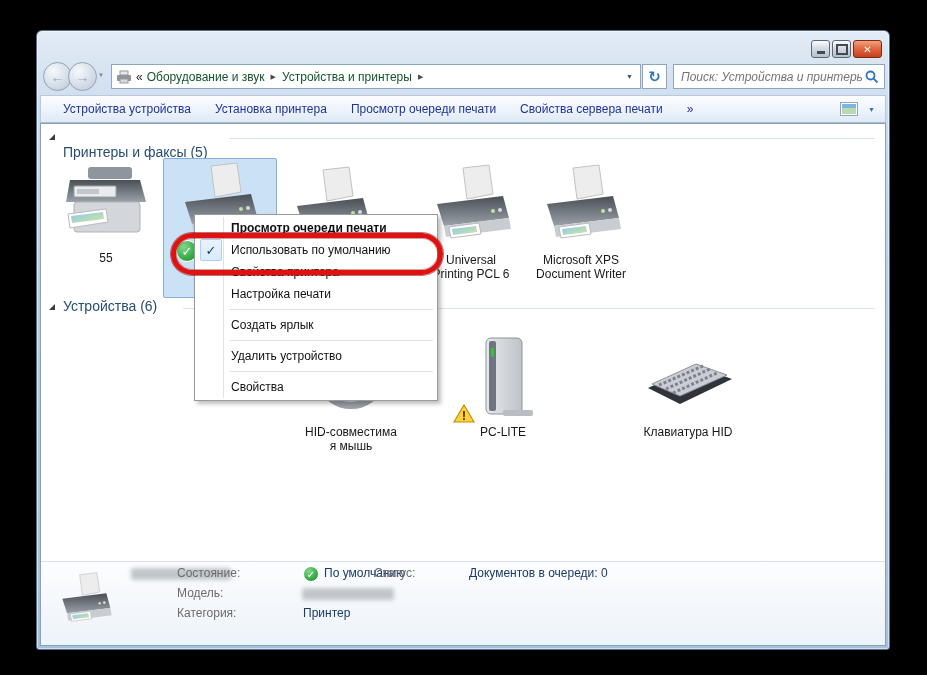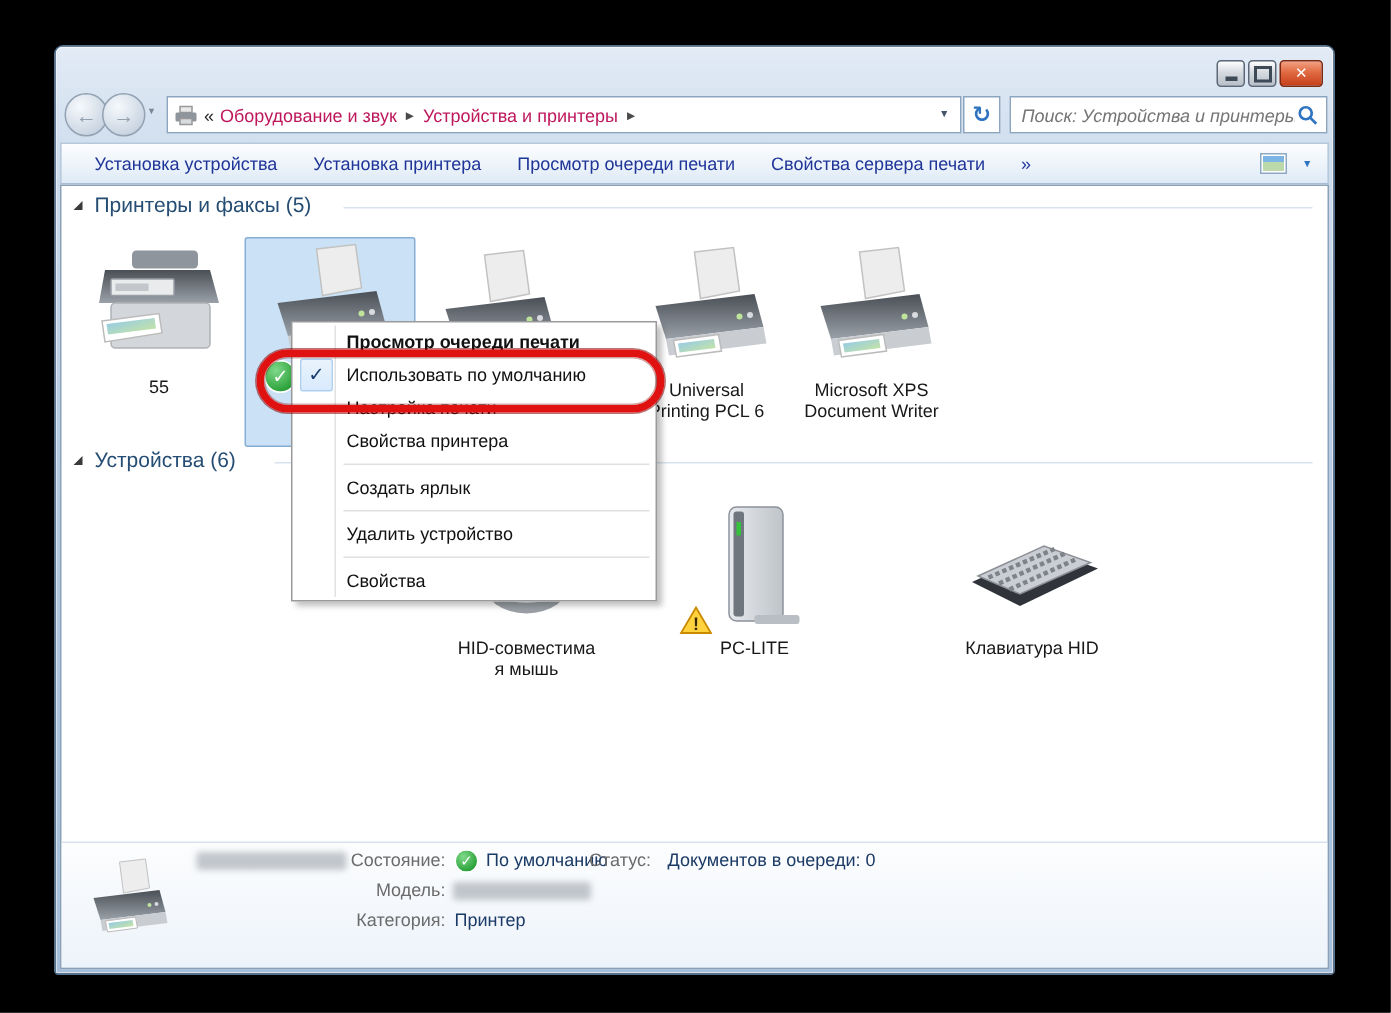--- a/index.html
+++ b/index.html
@@ -24,21 +24,21 @@
 
   
   .navbar{position:absolute;left:0;top:28px;width:100%;height:36px;}
   .navcircle{position:absolute;top:3px;width:27px;height:27px;border-radius:50%;
     border:1px solid #93a2b3;background:radial-gradient(circle at 35% 30%,#f6f9fc,#ccd7e3 70%,#b6c3d2);
     display:flex;align-items:center;justify-content:center;color:#94a1af;font-size:14px;font-weight:bold;}
   .nav-dd{position:absolute;left:61px;top:13px;font-size:6px;color:#7b8795;}
   .field{position:absolute;top:5px;height:25px;background:#fff;border:1px solid #8ca5c0;
     box-sizing:border-box;display:flex;align-items:center;}
   .addressbar{left:74px;width:530px;padding:0 4px;gap:4px;}
-  .crumb{color:#be185d;white-space:nowrap;}
+  .crumb{color:#14532d;white-space:nowrap;}
   .crumb-sep{font-size:7px;color:#4a4a4a;margin:0 2px;}
   .addr-dd{margin-left:auto;font-size:7px;color:#44546a;padding-right:3px;}
   .refreshbox{left:605px;width:25px;justify-content:center;}
   .refresh-glyph{color:#2f74c0;font-size:15px;font-weight:bold;line-height:1;}
   .searchbox{left:636px;width:212px;padding:0 5px;}
   .searchbox input{flex:1;border:none;outline:none;font-family:inherit;font-size:12px;
     font-style:italic;color:#777;background:transparent;min-width:0;}
 
   
   .toolbar{position:absolute;left:3px;right:3px;top:64px;height:28px;
@@ -85,21 +85,21 @@
     color:#1a3c6e;font-weight:bold;font-size:13px;box-sizing:border-box;}
 
   
   .red-ellipse{position:absolute;left:130px;top:109px;width:272px;height:42px;
     border:5px solid #e01111;border-radius:22px;box-sizing:border-box;z-index:6;
     box-shadow:0 0 0 1px rgba(130,0,0,.55), inset 0 0 0 1px rgba(130,0,0,.35);}
 
   
   .details{position:absolute;left:0;right:0;bottom:0;height:83px;
     background:linear-gradient(#fcfdfe,#edf3fa);border-top:1px solid #d7e2ee;}
-  .dlabel{position:absolute;width:120px;text-align:right;color:#6b6b6b;}
+  .dlabel{position:absolute;width:120px;color:#6b6b6b;}
   .dvalue{position:absolute;color:#1b3a66;}
   .blurbox{position:absolute;background:#b4b9bf;border-radius:2px;filter:blur(2px);opacity:.8;}
   .dcheck{position:absolute;width:16px;height:16px;border-radius:50%;
     background:radial-gradient(circle at 35% 30%,#7fd98a,#2ea33c 70%,#1d7d2a);
     border:1px solid #fff;color:#fff;font-size:10px;font-weight:bold;
     display:flex;align-items:center;justify-content:center;box-sizing:border-box;}
 </style>
 </head>
 <body>
 
@@ -228,37 +228,37 @@
       <div class="field searchbox">
         <input placeholder="Поиск: Устройства и принтеры" style="">
         <svg width="14" height="14" viewBox="0 0 14 14">
           <circle cx="5.5" cy="5.5" r="4" fill="none" stroke="#2f74c0" stroke-width="1.8"></circle>
           <line x1="8.6" y1="8.6" x2="12.5" y2="12.5" stroke="#2f74c0" stroke-width="1.8"></line>
         </svg>
       </div>
     </div>
 
     <div class="toolbar">
-      <span class="tb-item">Установка устройства</span>
+      <span class="tb-item">Устройства устройства</span>
       <span class="tb-item">Установка принтера</span>
       <span class="tb-item">Просмотр очереди печати</span>
       <span class="tb-item">Свойства сервера печати</span>
       <span class="tb-item">»</span>
       <span class="tb-right">
         <span class="viewicon">
             <div></div>
           </span>
         <span class="tb-dd">▼</span>
       </span>
     </div>
 
     <div class="client">
 
       <div class="twisty" style="left:8px;top:10px"></div>
-      <div class="sec-head" style="left:22px;top:4px">Принтеры и факсы (5)</div>
+      <div class="sec-head" style="left:22px;top:20px">Принтеры и факсы (5)</div>
       <div class="sec-rule" style="left:188px;top:14px"></div>
 
       <div class="selected-tile"></div>
 
       <div class="tile" style="left:5px;top:38px">
         <svg width="96" height="84">
             <use href="#sym-mfp"></use>
           </svg>
         <div class="tlabel">55</div>
       </div>
@@ -332,24 +332,24 @@
 
       <div class="cmenu">
         <div class="citem bold">
             <span>Просмотр очереди печати</span>
           </div>
         <div class="citem">
           <span class="ccheck">✓</span>
           <span>Использовать по умолчанию</span>
         </div>
         <div class="citem">
+            <span>Свойства принтера</span>
+          </div>
+        <div class="citem">
             <span>Настройка печати</span>
-          </div>
-        <div class="citem">
-            <span>Свойства принтера</span>
           </div>
         <div class="csep"></div>
         <div class="citem">
             <span>Создать ярлык</span>
           </div>
         <div class="csep"></div>
         <div class="citem">
             <span>Удалить устройство</span>
           </div>
         <div class="csep"></div>
@@ -367,21 +367,21 @@
 
         <div class="blurbox" style="left:90px;top:6px;width:100px;height:12px"></div>
 
         <div class="dlabel" style="left:136px;top:4px">Состояние:</div>
         <div class="dcheck" style="left:262px;top:4px">
             <span>✓</span>
           </div>
         <div class="dvalue" style="left:283px;top:4px">По умолчанию</div>
 
         <div class="dlabel" style="left:333px;top:4px;width:60px">Статус:</div>
-        <div class="dvalue" style="left:404px;top:4px">Документов в очереди: 0</div>
+        <div class="dvalue" style="left:428px;top:4px">Документов в очереди: 0</div>
 
         <div class="dlabel" style="left:136px;top:24px">Модель:</div>
         <div class="blurbox" style="left:261px;top:26px;width:92px;height:12px"></div>
 
         <div class="dlabel" style="left:136px;top:44px">Категория:</div>
         <div class="dvalue" style="left:262px;top:44px">Принтер</div>
       </div>
 
     </div>
   </div>

